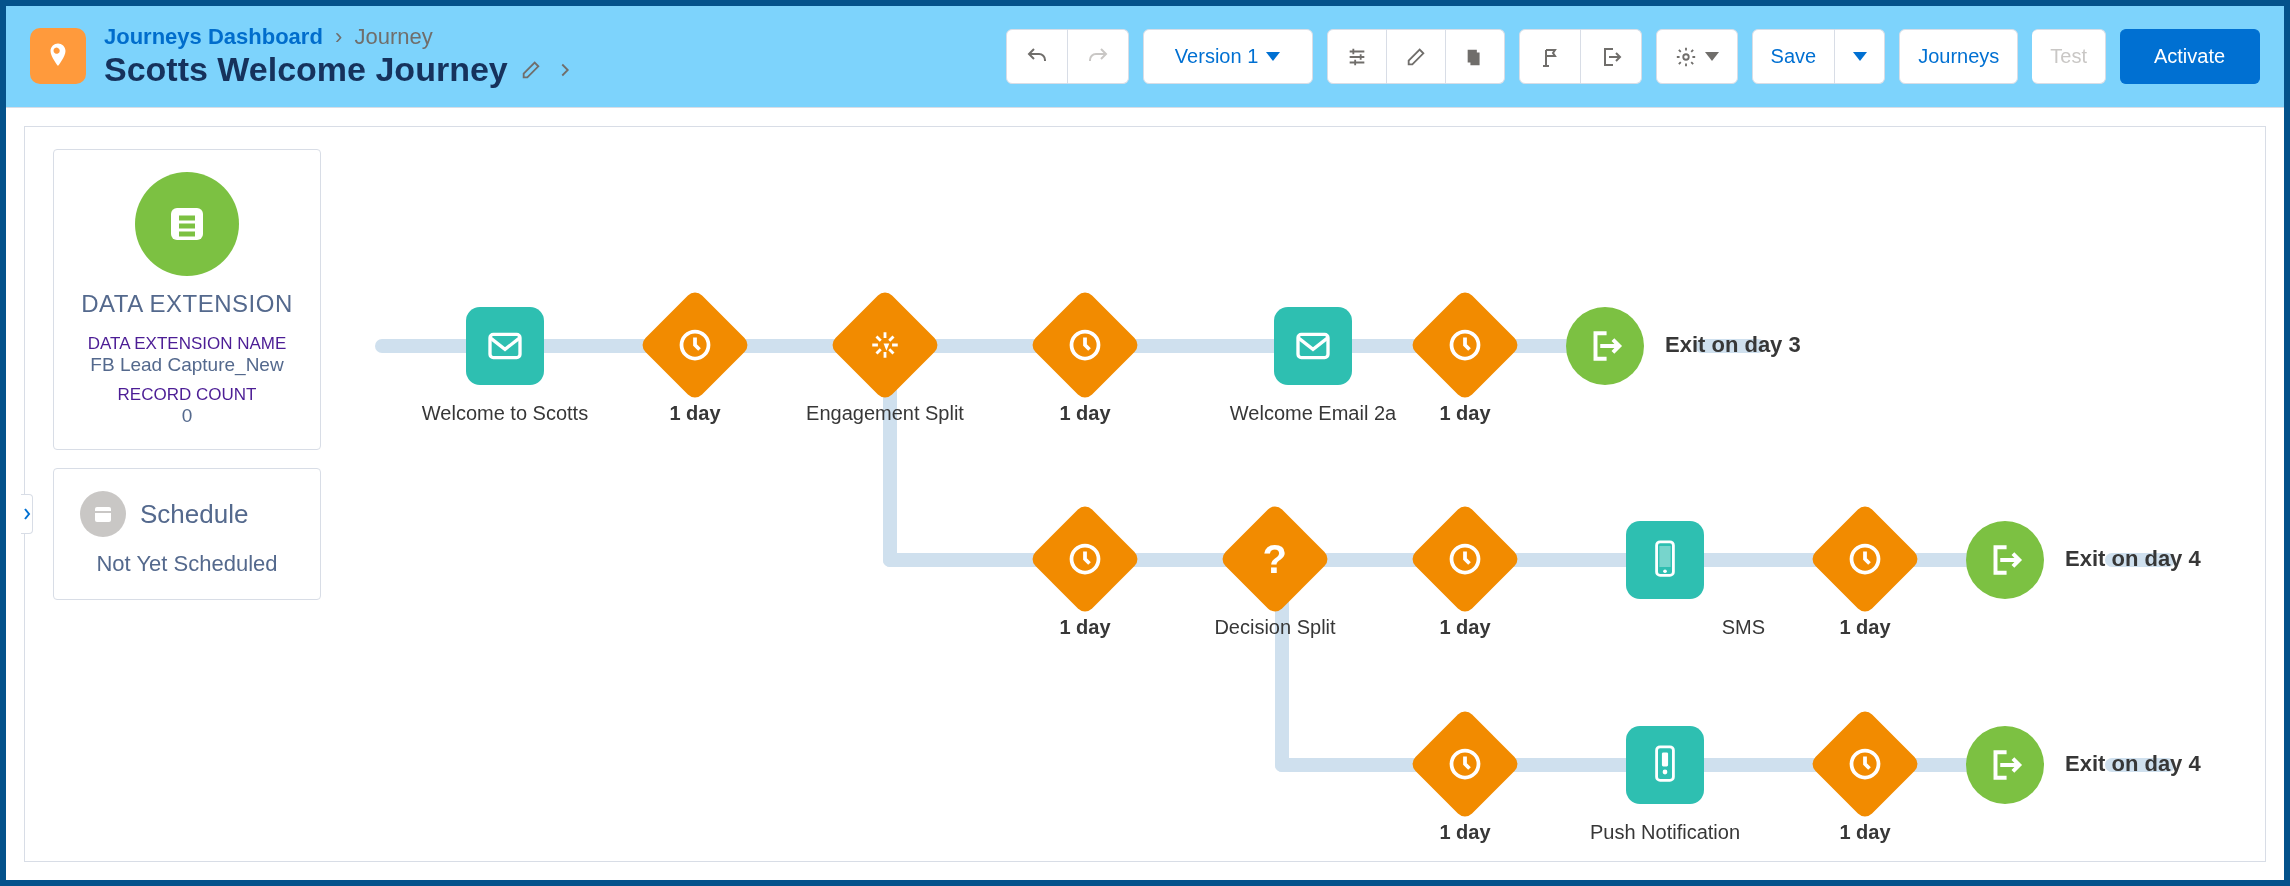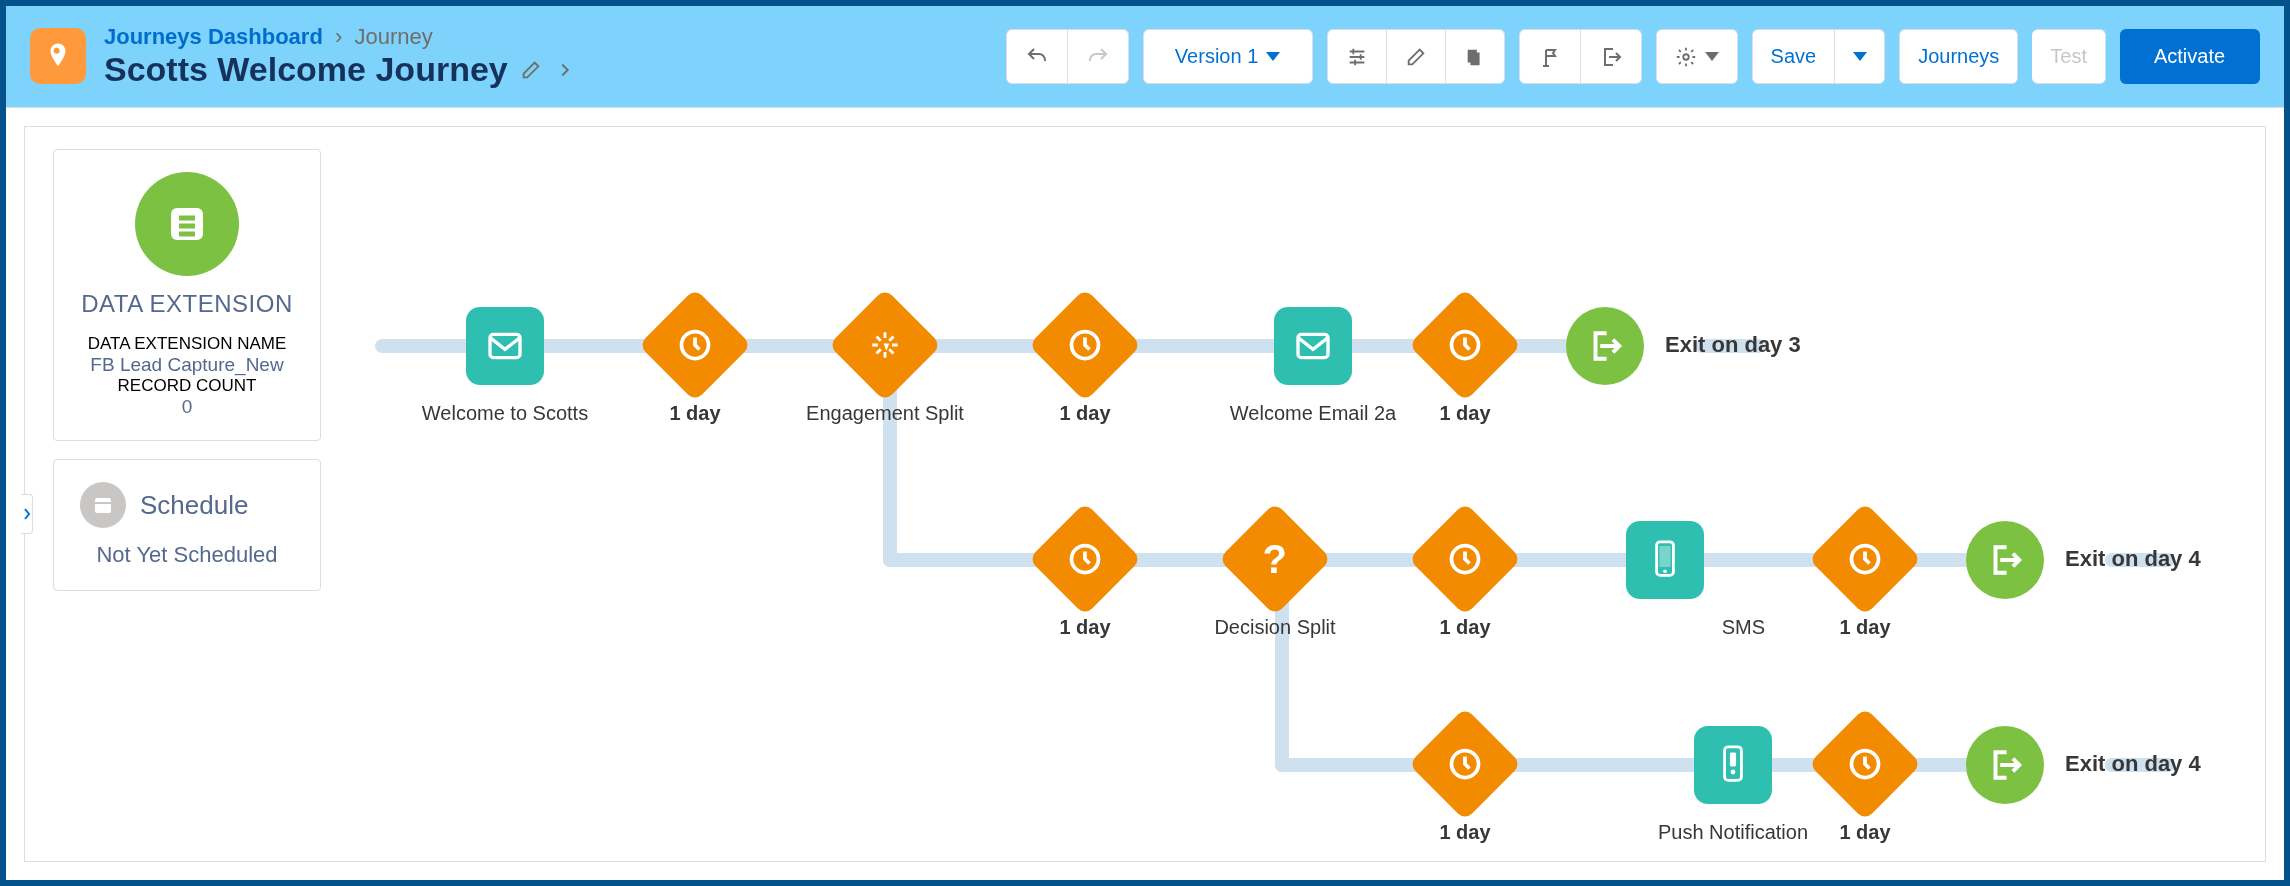--- a/index.html
+++ b/index.html
@@ -66,21 +66,21 @@
     margin: 18px;
     background:#fff;
   }
   .side-cards { position:absolute; left: 28px; top: 22px; width: 268px; display:flex; flex-direction:column; gap:18px; }
   .card { border:1px solid #d8dde6; border-radius:4px; padding: 22px 18px; text-align:center; }
   .entry-icon {
     width: 104px; height: 104px; border-radius:50%; background:#7cc142;
     margin: 0 auto 14px; display:flex; align-items:center; justify-content:center;
   }
   .card h3 { font-size:24px; color:#54698d; font-weight:400; letter-spacing:.5px; margin-bottom:16px;}
-  .card .meta-label { font-size:17px; color:#000000; margin-top:0;}
+  .card .meta-label { font-size:17px; color:#4c1d95; margin-top:9px;}
   .card .meta-value { font-size:19px; color:#54698d;}
   .sched-row { display:flex; align-items:center; gap:14px; justify-content:flex-start; padding: 0 0 14px 8px;}
   .sched-icon { width:46px; height:46px; border-radius:50%; background:#c9c7c5; display:flex; align-items:center; justify-content:center;}
   .sched-row span { font-size:26px; color:#54698d;}
   .sched-status { font-size:22px; color:#54698d; }
 
   
   .flow { position:absolute; left: 380px; top: 40px; right: 10px; bottom: 0; }
   .node { position:absolute; width: 200px; text-align:center; }
   .shape {
@@ -401,21 +401,21 @@
       <div class="node" style="left:960px; top:557px;">
         <div class="diamond">
             <svg width="36" height="36" viewBox="0 0 24 24">
               <circle cx="12" cy="12" r="9" fill="none" stroke="#fff" stroke-width="2.5"></circle>
               <path d="M12 7v5l3 3" stroke="#fff" stroke-width="2.5" fill="none"></path>
             </svg>
           </div>
         <div class="node-label bold">1 day</div>
       </div>
 
-      <div class="node" style="left:1228px; top:559px;">
+      <div class="node" style="left:1160px; top:559px;">
         <div class="shape push">
             <svg width="34" height="42" viewBox="0 0 24 30">
               <rect x="6" y="2" width="12" height="24" rx="2.5" fill="none" stroke="#fff" stroke-width="2"></rect>
               <rect x="9.8" y="6" width="4.4" height="10" rx="1" fill="#fff"></rect>
               <circle cx="12" cy="20" r="1.7" fill="#fff"></circle>
             </svg>
           </div>
         <div class="node-label">Push Notification</div>
       </div>
 

